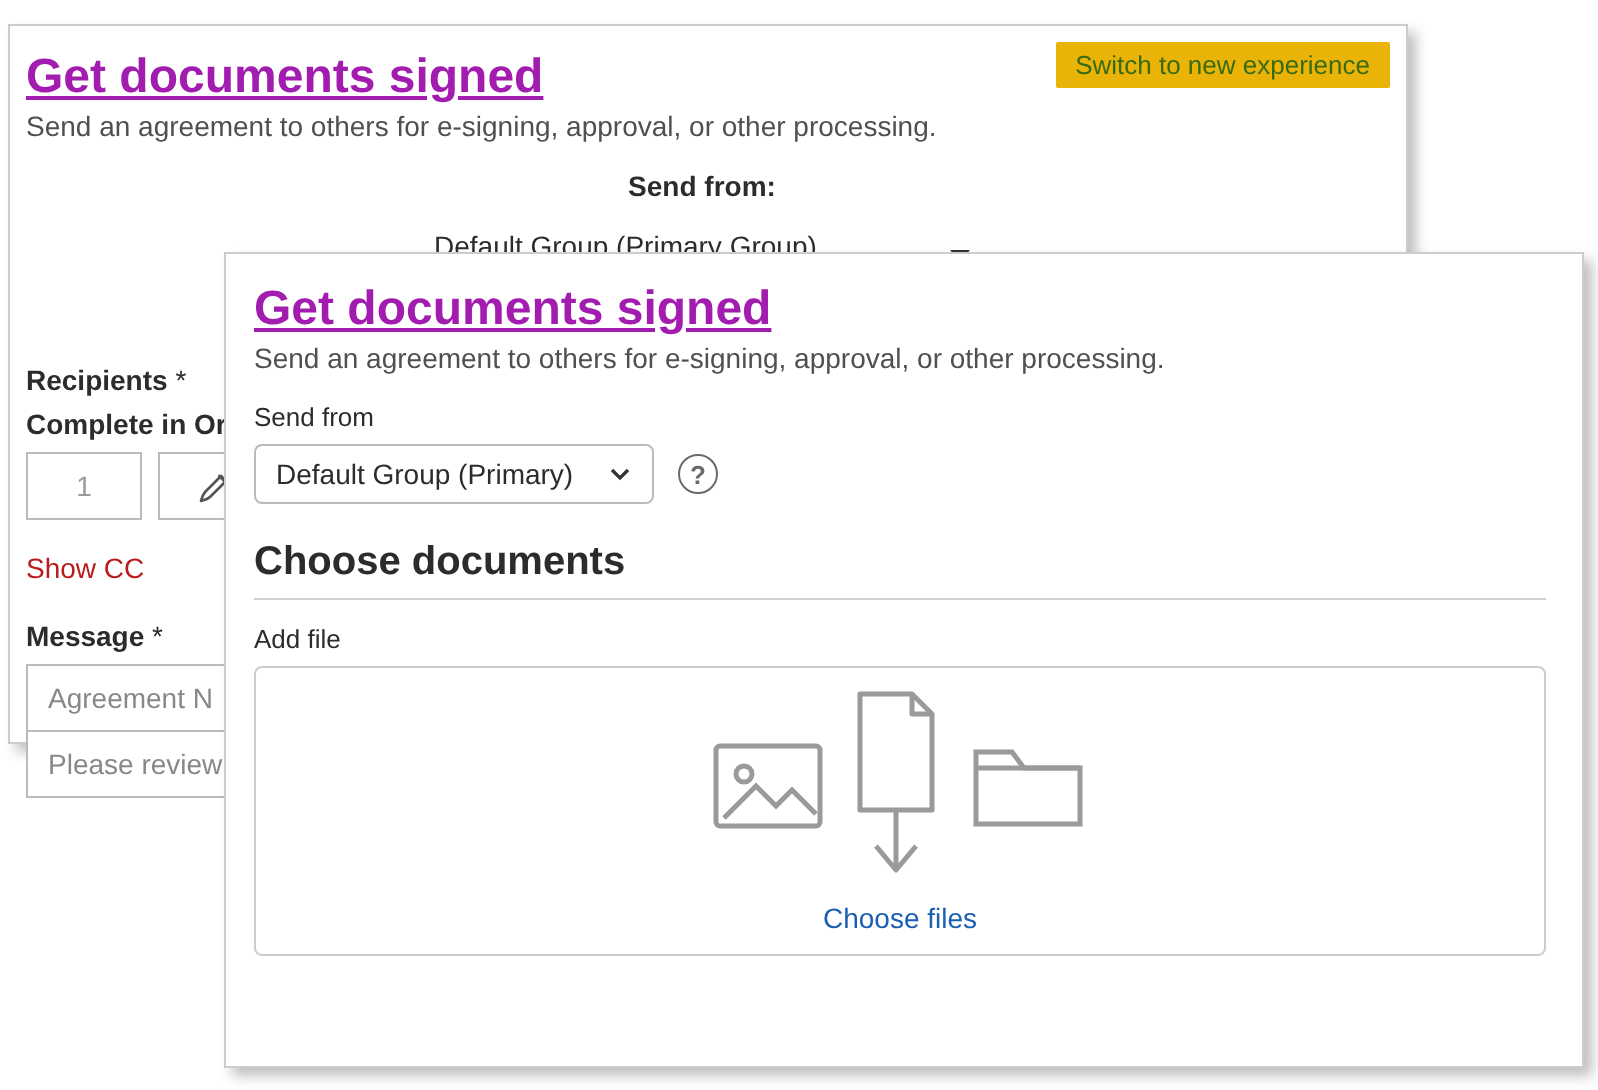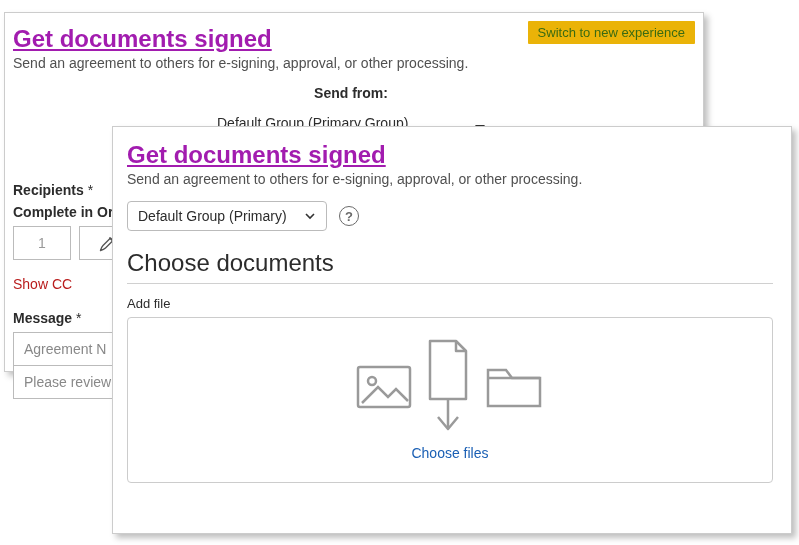--- a/index.html
+++ b/index.html
@@ -157,33 +157,33 @@
     border-radius: 50%;
     color: #6a6a6a;
     font-size: 13px;
     font-weight: 700;
     display: inline-flex;
     align-items: center;
     justify-content: center;
     cursor: pointer;
   }
   .h2 {
-    font-size: 24px;
-    font-weight: 400;
+    font-size: 20px;
+    font-weight: 700;
     margin: 18px 0 6px 0;
   }
   .divider {
     border: none;
     border-top: 1px solid #d0d0d0;
     margin: 0 0 12px 0;
   }
   .dropzone {
     border: 1px solid #ccc;
     border-radius: 4px;
-    height: 166px;
+    height: 145px;
     display: flex;
     flex-direction: column;
     align-items: center;
     justify-content: center;
     gap: 10px;
   }
   .icon-row {
     display: flex;
     align-items: center;
     gap: 12px;
@@ -229,20 +229,21 @@
   <div class="sec-label req">Message</div>
   <div class="classic-input">Agreement N</div>
   <div class="classic-input">Please review a</div>
 </div>
 
 <div class="panel new">
 
   <div class="h1">Get documents signed</div>
   <div class="sub">Send an agreement to others for e-signing, approval, or other processing.</div>
 
+  <div class="lbl-small">Send from</div>
   <div style="display:flex;align-items:center;gap:12px;">
     <div class="new-select">
       <span>Default Group (Primary)</span>
       <svg width="12" height="12" viewBox="0 0 12 12">
         <path d="M2 4 L6 8 L10 4" fill="none" stroke="#333" stroke-width="1.6"></path>
       </svg>
     </div>
     <div class="help-outline">?</div>
   </div>
 

